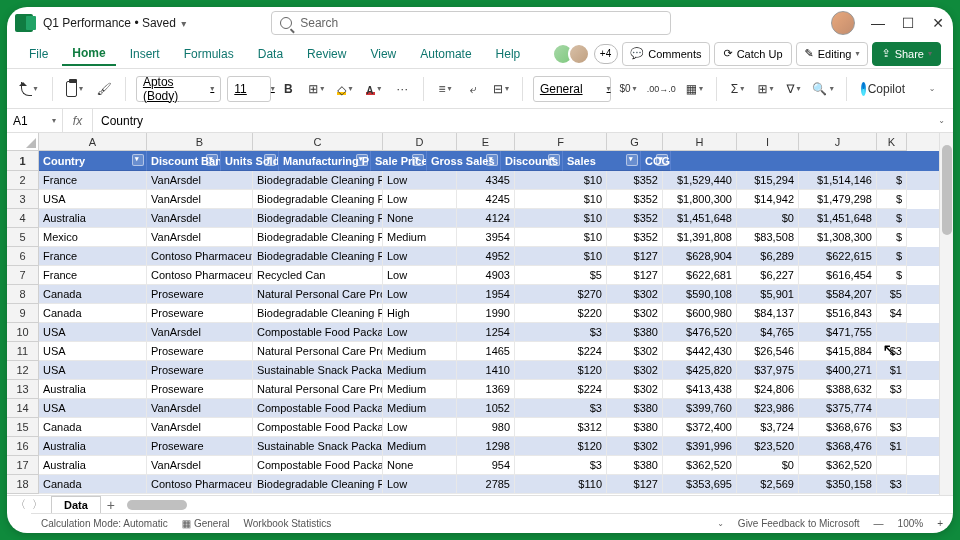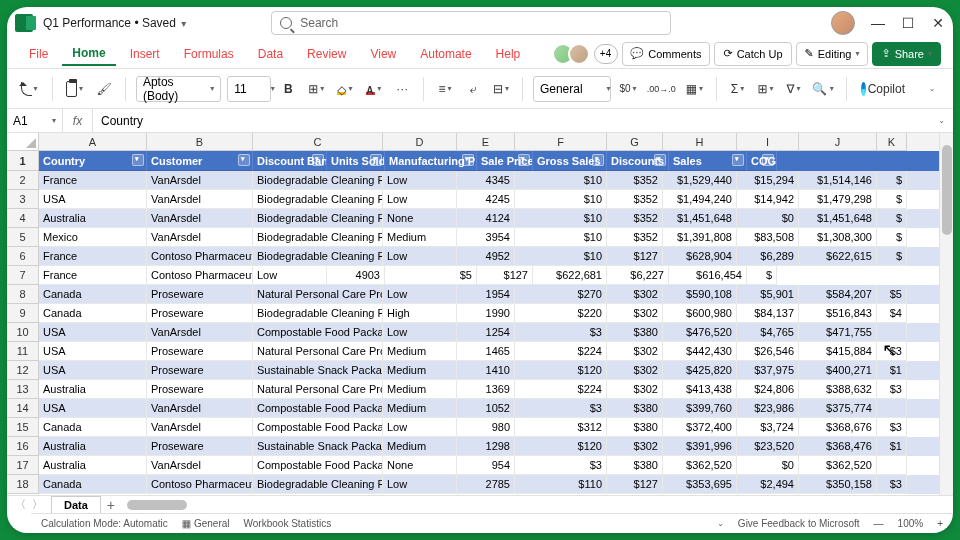--- a/index.html
+++ b/index.html
@@ -10,34 +10,34 @@
 .app-icon::after { content: ''; position: absolute; right: -3px; top: 2px; width: 10px; height: 14px; background: #21a366; border-radius: 1px; }
 .title-text { font-size: 12px; color: #1a1a1a; }
 .title-caret { margin-left: 2px; font-size: 10px; color: #666; }
 .searchbox { flex: 0 0 400px; margin: 1px auto; height: 24px; border: 1px solid #ccc; border-radius: 4px; display: flex; align-items: center; padding: 0 8px; gap: 8px; color: #666; font-size: 12px; }
 .search-icon { width: 12px; height: 12px; border: 1.5px solid #666; border-radius: 50%; position: relative; }
 .search-icon::after { content: ''; position: absolute; width: 5px; height: 1.5px; background: #666; bottom: -3px; right: -4px; transform: rotate(45deg); }
 .winbtns { display: flex; gap: 16px; margin-left: auto; align-items: center; }
 .avatar { width: 24px; height: 24px; border-radius: 50%; background: linear-gradient(135deg,#e8a87c,#c38d6e); border: 1px solid #999; }
 .winbtn { width: 14px; height: 14px; display: flex; align-items: center; justify-content: center; color: #333; font-size: 14px; cursor: pointer; }
 .menubar { height: 30px; display: flex; align-items: center; padding: 0 12px; gap: 4px; border-bottom: 1px solid #e0e0e0; }
-.menutab { padding: 4px 10px; font-size: 12px; color: #ef4444; cursor: pointer; }
+.menutab { padding: 4px 10px; font-size: 12px; color: #0f766e; cursor: pointer; }
 .menutab.active { color: #107c41; border-bottom: 2px solid #107c41; font-weight: 600; }
 .menu-spacer { flex: 1; }
 .presence-group { display: flex; align-items: center; gap: -4px; }
 .presence { width: 22px; height: 22px; border-radius: 50%; background: #ddd; border: 2px solid #fff; margin-left: -6px; }
 .presence.g1 { background: linear-gradient(135deg,#a8d8a8,#7fc97f); }
 .presence.g2 { background: linear-gradient(135deg,#d8c0a8,#c0a080); }
 .presence-more { width: 24px; height: 20px; border: 1px solid #bbb; border-radius: 10px; font-size: 10px; display: flex; align-items: center; justify-content: center; margin-left: 4px; }
 .ribbtn { height: 24px; border: 1px solid #ccc; border-radius: 4px; padding: 0 8px; font-size: 11px; display: flex; align-items: center; gap: 4px; cursor: pointer; }
 .ribbtn.green { background: #107c41; color: #fff; border-color: #107c41; }
 .ribbon { height: 40px; display: flex; align-items: center; padding: 0 10px; gap: 6px; border-bottom: 1px solid #e0e0e0; }
 .rib-sep { width: 1px; height: 24px; background: #e0e0e0; margin: 0 4px; }
 .rib-btn { height: 26px; min-width: 22px; display: flex; align-items: center; justify-content: center; font-size: 12px; color: #333; padding: 0 4px; border-radius: 3px; cursor: pointer; gap: 2px; }
-.rib-select { height: 26px; border: 1px solid #ccc; border-radius: 3px; padding: 0 6px; font-size: 12px; display: flex; align-items: center; justify-content: space-between; gap: 24px; }
+.rib-select { height: 26px; border: 1px solid #ccc; border-radius: 3px; padding: 0 6px; font-size: 12px; display: flex; align-items: center; justify-content: space-between; gap: 24px; text-decoration: underline; }
 .caret { font-size: 8px; color: #666; }
 .undo-icon { width: 14px; height: 14px; border: 1.5px solid #333; border-top: none; border-right: none; border-radius: 0 0 0 8px; position: relative; }
 .undo-icon::before { content: ''; position: absolute; top: -4px; left: -3px; border: 4px solid transparent; border-bottom-color: #333; }
 .paste-icon { width: 14px; height: 16px; border: 1.5px solid #333; border-radius: 2px; position: relative; }
 .paste-icon::before { content: ''; position: absolute; top: -3px; left: 2px; width: 8px; height: 4px; background: #333; border-radius: 1px; }
 .fill-swatch { width: 12px; height: 12px; border-bottom: 3px solid #ffc000; }
 .font-swatch { width: 12px; height: 12px; border-bottom: 3px solid #d13438; }
 .font-swatch::before { content: 'A'; font-size: 10px; font-weight: bold; }
 .formula-row { height: 24px; display: flex; align-items: center; border-bottom: 1px solid #e0e0e0; font-size: 12px; }
 .namebox { width: 56px; border-right: 1px solid #e0e0e0; padding: 0 6px; display: flex; justify-content: space-between; align-items: center; height: 100%; text-align: right; }
@@ -210,21 +210,20 @@
       <div class="ch cG">G</div>
       <div class="ch cH">H</div>
       <div class="ch cI">I</div>
       <div class="ch cJ">J</div>
       <div class="ch cK">K</div>
     </div>
     <div class="grid-body" id="grid-body">
         <div class="grow thead">
           <div class="rh">1</div>
           <div class="cell cA">Country<span class="filter"></span></div>
-          <div class="cell cB">Customer<span class="filter"></span></div>
           <div class="cell cD">Discount Band<span class="filter"></span></div>
           <div class="cell cE">Units Sold<span class="filter"></span></div>
           <div class="cell cF">Manufacturing Price<span class="filter"></span></div>
           <div class="cell cG">Sale Price<span class="filter"></span></div>
           <div class="cell cH">Gross Sales<span class="filter"></span></div>
           <div class="cell cI">Discounts<span class="filter"></span></div>
           <div class="cell cJ">Sales<span class="filter"></span></div>
           <div class="cell cK">COGS<span class="filter"></span></div>
         </div>
         <div class="grow band0">
@@ -243,21 +242,21 @@
         </div>
         <div class="grow band1">
           <div class="rh">3</div>
           <div class="cell cA">USA</div>
           <div class="cell cB">VanArsdel</div>
           <div class="cell cC">Biodegradable Cleaning Products</div>
           <div class="cell cD">Low</div>
           <div class="cell cE num">4245</div>
           <div class="cell cF num">$10</div>
           <div class="cell cG num">$352</div>
-          <div class="cell cH num">$1,494,240</div>
+          <div class="cell cH num">$1,800,300</div>
           <div class="cell cI num">$14,942</div>
           <div class="cell cJ num">$1,479,298</div>
           <div class="cell cK num">$</div>
         </div>
         <div class="grow band0">
           <div class="rh">4</div>
           <div class="cell cA">Australia</div>
           <div class="cell cB">VanArsdel</div>
           <div class="cell cC">Biodegradable Cleaning Products</div>
           <div class="cell cD">None</div>
@@ -294,20 +293,21 @@
           <div class="cell cG num">$127</div>
           <div class="cell cH num">$628,904</div>
           <div class="cell cI num">$6,289</div>
           <div class="cell cJ num">$622,615</div>
           <div class="cell cK num">$</div>
         </div>
         <div class="grow band1">
           <div class="rh">7</div>
           <div class="cell cA">France</div>
           <div class="cell cB">Contoso Pharmaceuticals</div>
+          <div class="cell cC">Recycled Can</div>
           <div class="cell cD">Low</div>
           <div class="cell cE num">4903</div>
           <div class="cell cF num">$5</div>
           <div class="cell cG num">$127</div>
           <div class="cell cH num">$622,681</div>
           <div class="cell cI num">$6,227</div>
           <div class="cell cJ num">$616,454</div>
           <div class="cell cK num">$</div>
         </div>
         <div class="grow band0">
@@ -453,21 +453,21 @@
         <div class="grow band0">
           <div class="rh">18</div>
           <div class="cell cA">Canada</div>
           <div class="cell cB">Contoso Pharmaceuticals</div>
           <div class="cell cC">Biodegradable Cleaning Products</div>
           <div class="cell cD">Low</div>
           <div class="cell cE num">2785</div>
           <div class="cell cF num">$110</div>
           <div class="cell cG num">$127</div>
           <div class="cell cH num">$353,695</div>
-          <div class="cell cI num">$2,494</div>
+          <div class="cell cI num">$2,569</div>
           <div class="cell cJ num">$350,158</div>
           <div class="cell cK num">$3</div>
         </div>
       </div>
     <div class="vscroll">
         <div class="vthumb"></div>
       </div>
     <div class="cursor">↖</div>
   </div>
 

